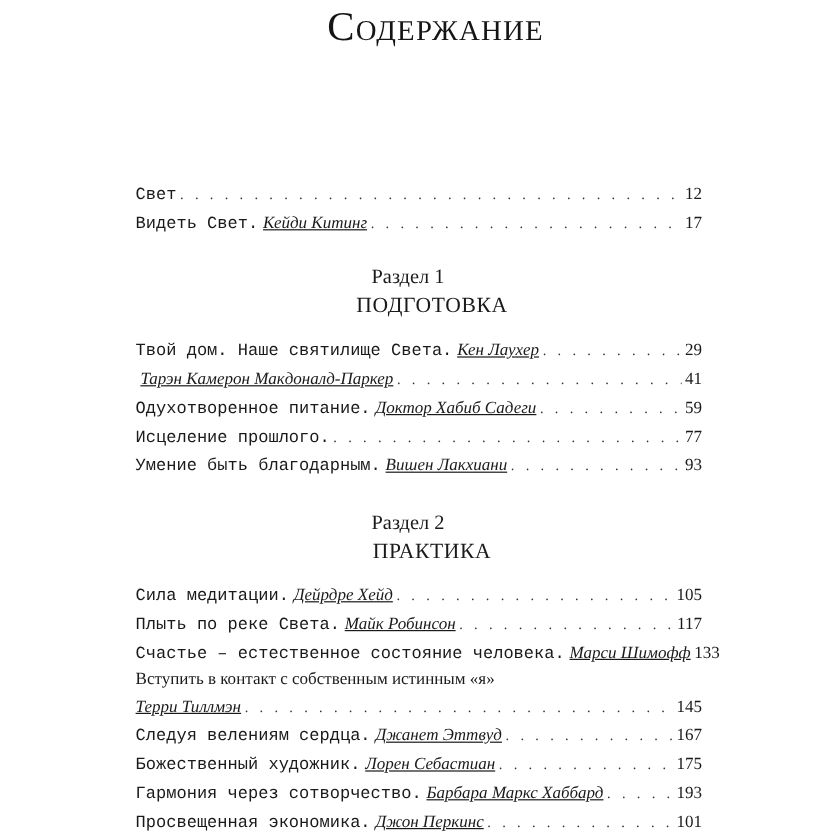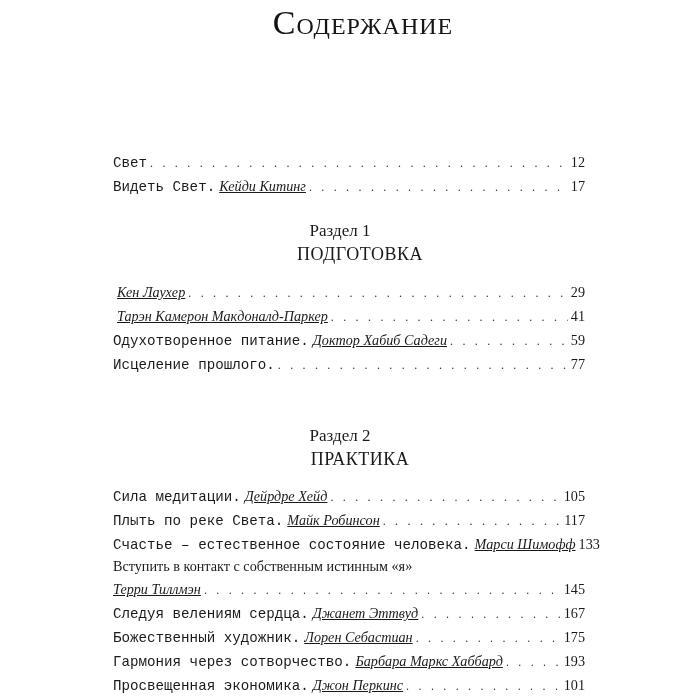--- a/index.html
+++ b/index.html
@@ -52,39 +52,46 @@
   </div>
 </div>
 
 <div class="section-head" style="top:220px;">
   <div class="section-label">Раздел 1</div>
   <div class="section-name">ПОДГОТОВКА</div>
 </div>
 
 <div class="toc" style="top:280px;">
   <div class="row">
+    <span class="title">Твой дом. Наше святилище Света.</span>
     <span class="author">Кен Лаухер</span>
     <span class="dots"></span>
     <span class="page">29</span>
   </div>
   <div class="row">
     <span class="author">Тарэн Камерон Макдоналд-Паркер</span>
     <span class="dots"></span>
     <span class="page">41</span>
   </div>
   <div class="row">
     <span class="title">Одухотворенное питание.</span>
     <span class="author">Доктор Хабиб Садеги</span>
     <span class="dots"></span>
     <span class="page">59</span>
   </div>
   <div class="row">
     <span class="title">Исцеление прошлого.</span>
     <span class="dots"></span>
     <span class="page">77</span>
+  </div>
+  <div class="row">
+    <span class="title">Умение быть благодарным.</span>
+    <span class="author">Вишен Лакхиани</span>
+    <span class="dots"></span>
+    <span class="page">93</span>
   </div>
 </div>
 
 <div class="section-head" style="top:425px;">
   <div class="section-label">Раздел 2</div>
   <div class="section-name">ПРАКТИКА</div>
 </div>
 
 <div class="toc" style="top:484px;">
   <div class="row tight">

